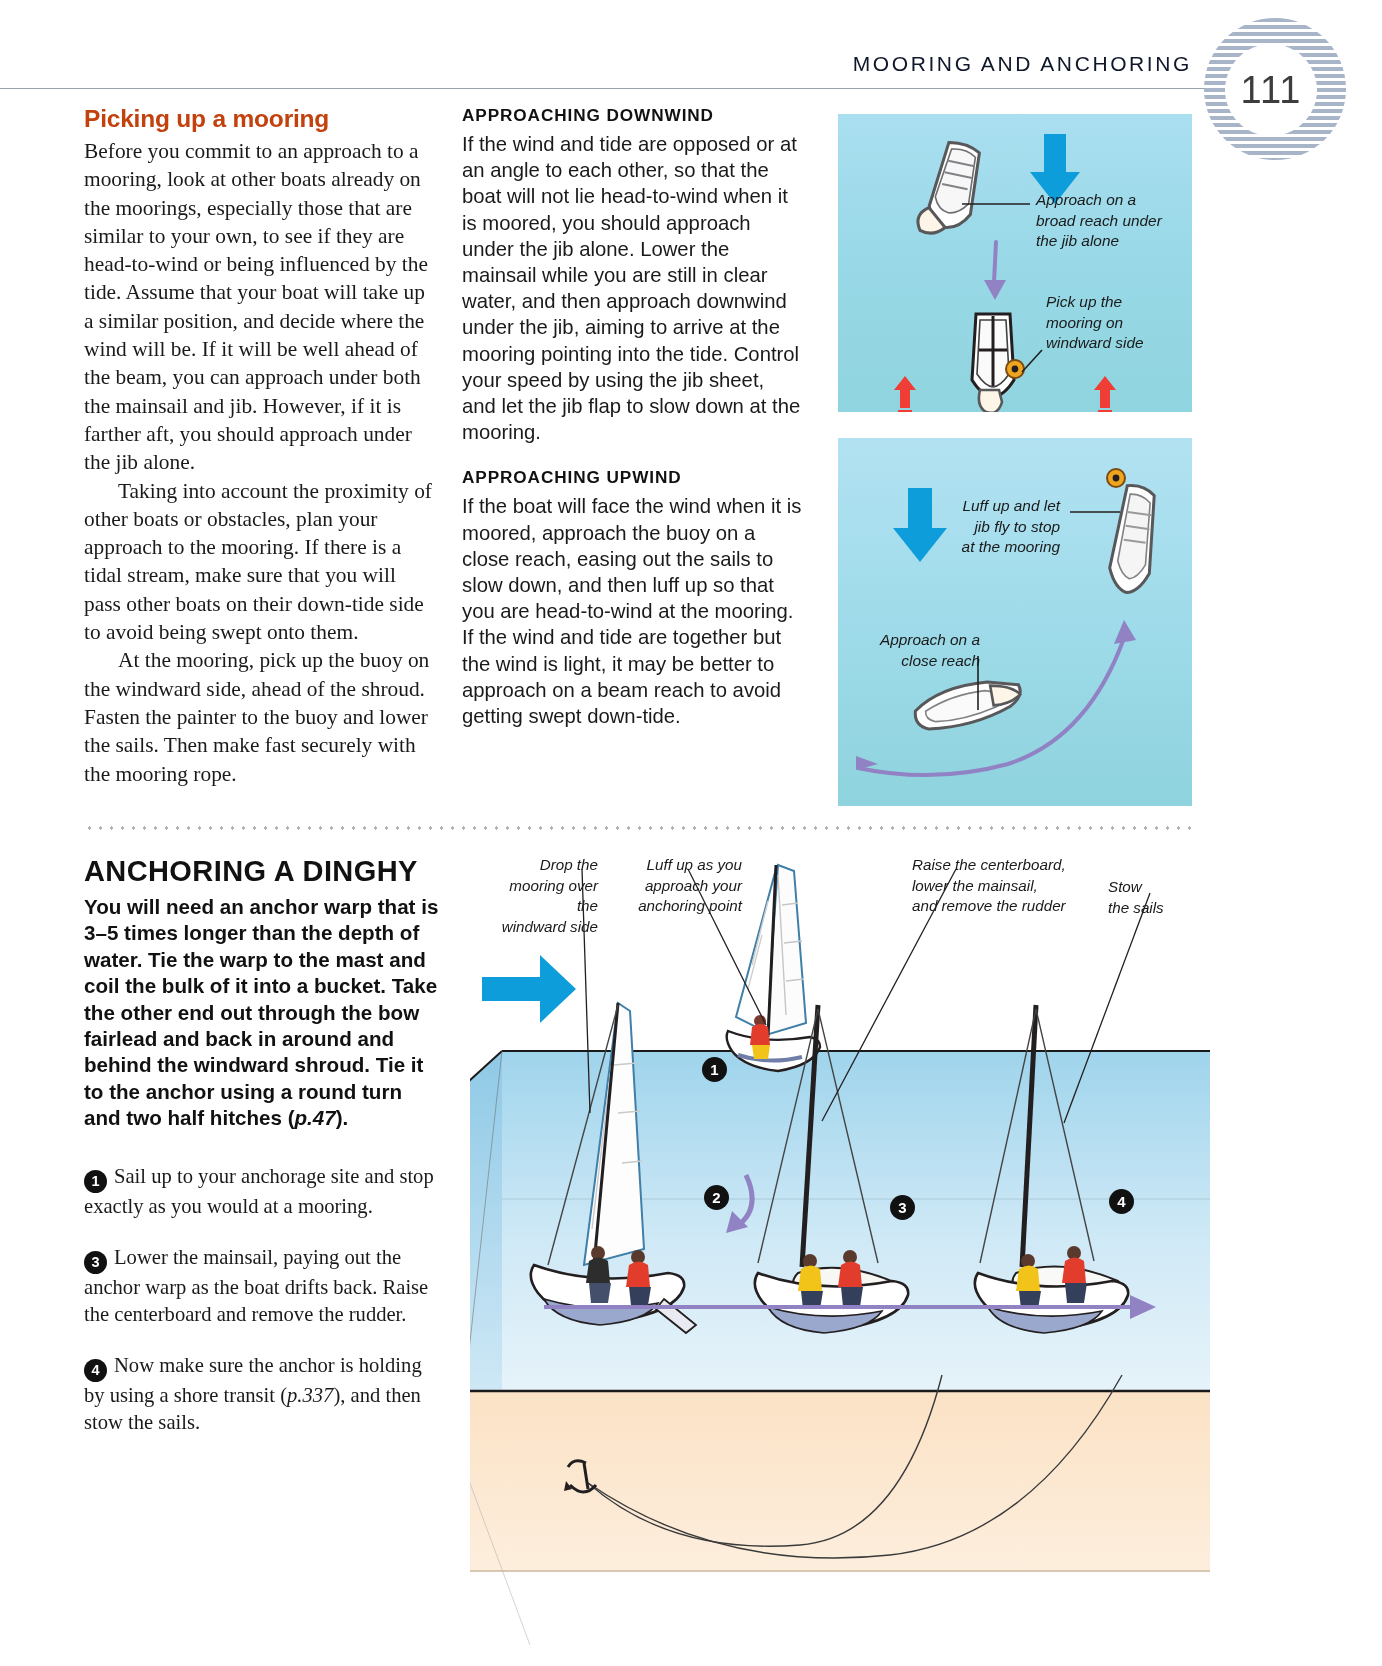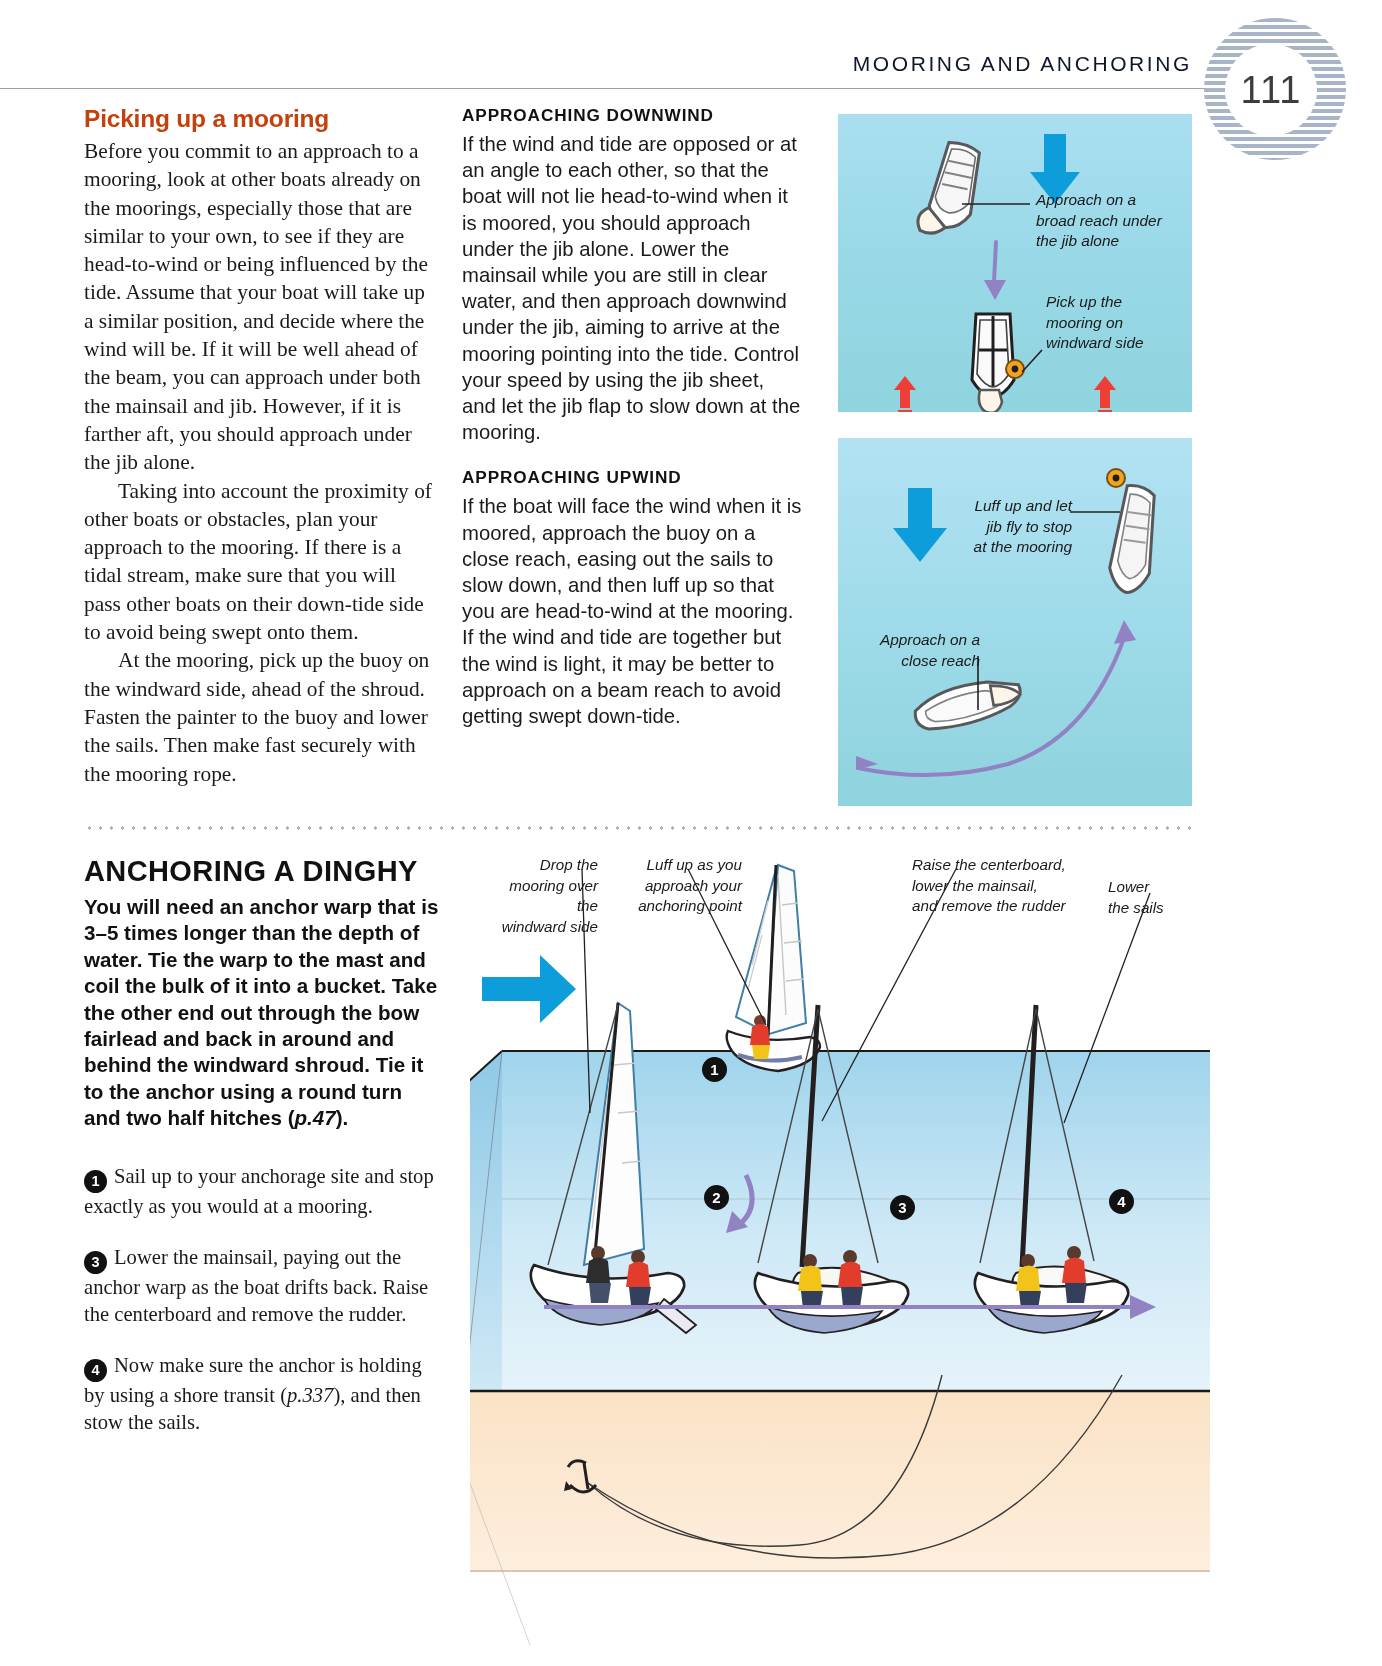--- a/index.html
+++ b/index.html
@@ -230,21 +230,21 @@
       </g>
 
       <path d="M20 330 Q96 346 170 326 Q250 300 286 200" stroke="#9182c4" stroke-width="4" fill="none"></path>
       <path d="M276 206 l22 -4 l-12 -20 z" fill="#9182c4"></path>
       <path d="M40 326 l-22 6 l0 -14 z" fill="#9182c4"></path>
 
       <line x1="232" y1="74" x2="282" y2="74" stroke="#231f20" stroke-width="1.6"></line>
       <line x1="140" y1="218" x2="140" y2="272" stroke="#231f20" stroke-width="1.6"></line>
     </svg>
 
-    <div class="lab-it" style="left:128px;top:58px;width:106px;text-align:right;">
+    <div class="lab-it" style="left:116px;top:58px;width:106px;text-align:right;">
       <div>Luff up and let</div>
       <div>jib fly to stop</div>
       <div>at the mooring</div>
     </div>
     <div class="lab-it" style="left:22px;top:192px;width:120px;text-align:right;">
       <div>Approach on a</div>
       <div>close reach</div>
     </div>
   </div>
 
@@ -275,21 +275,21 @@
       <div>Luff up as you</div>
       <div>approach your</div>
       <div>anchoring point</div>
     </div>
     <div class="dl" style="left:442px;top:0px;width:190px;text-align:left;">
       <div>Raise the centerboard,</div>
       <div>lower the mainsail,</div>
       <div>and remove the rudder</div>
     </div>
     <div class="dl" style="left:638px;top:22px;width:86px;text-align:left;">
-      <div>Lower</div>
+      <div>Stow</div>
       <div>the sails</div>
     </div>
 
     <svg width="740" height="790" viewBox="0 0 740 790" style="position:absolute;left:0;top:0;">
 
       <g>
         <path d="M12 122 h58 v-22 l36 34 l-36 34 v-22 h-58 z" fill="#0d9ddb"></path>
       </g>
 
       <polygon points="32,196 712,196 712,560 32,560" fill="none"></polygon>

